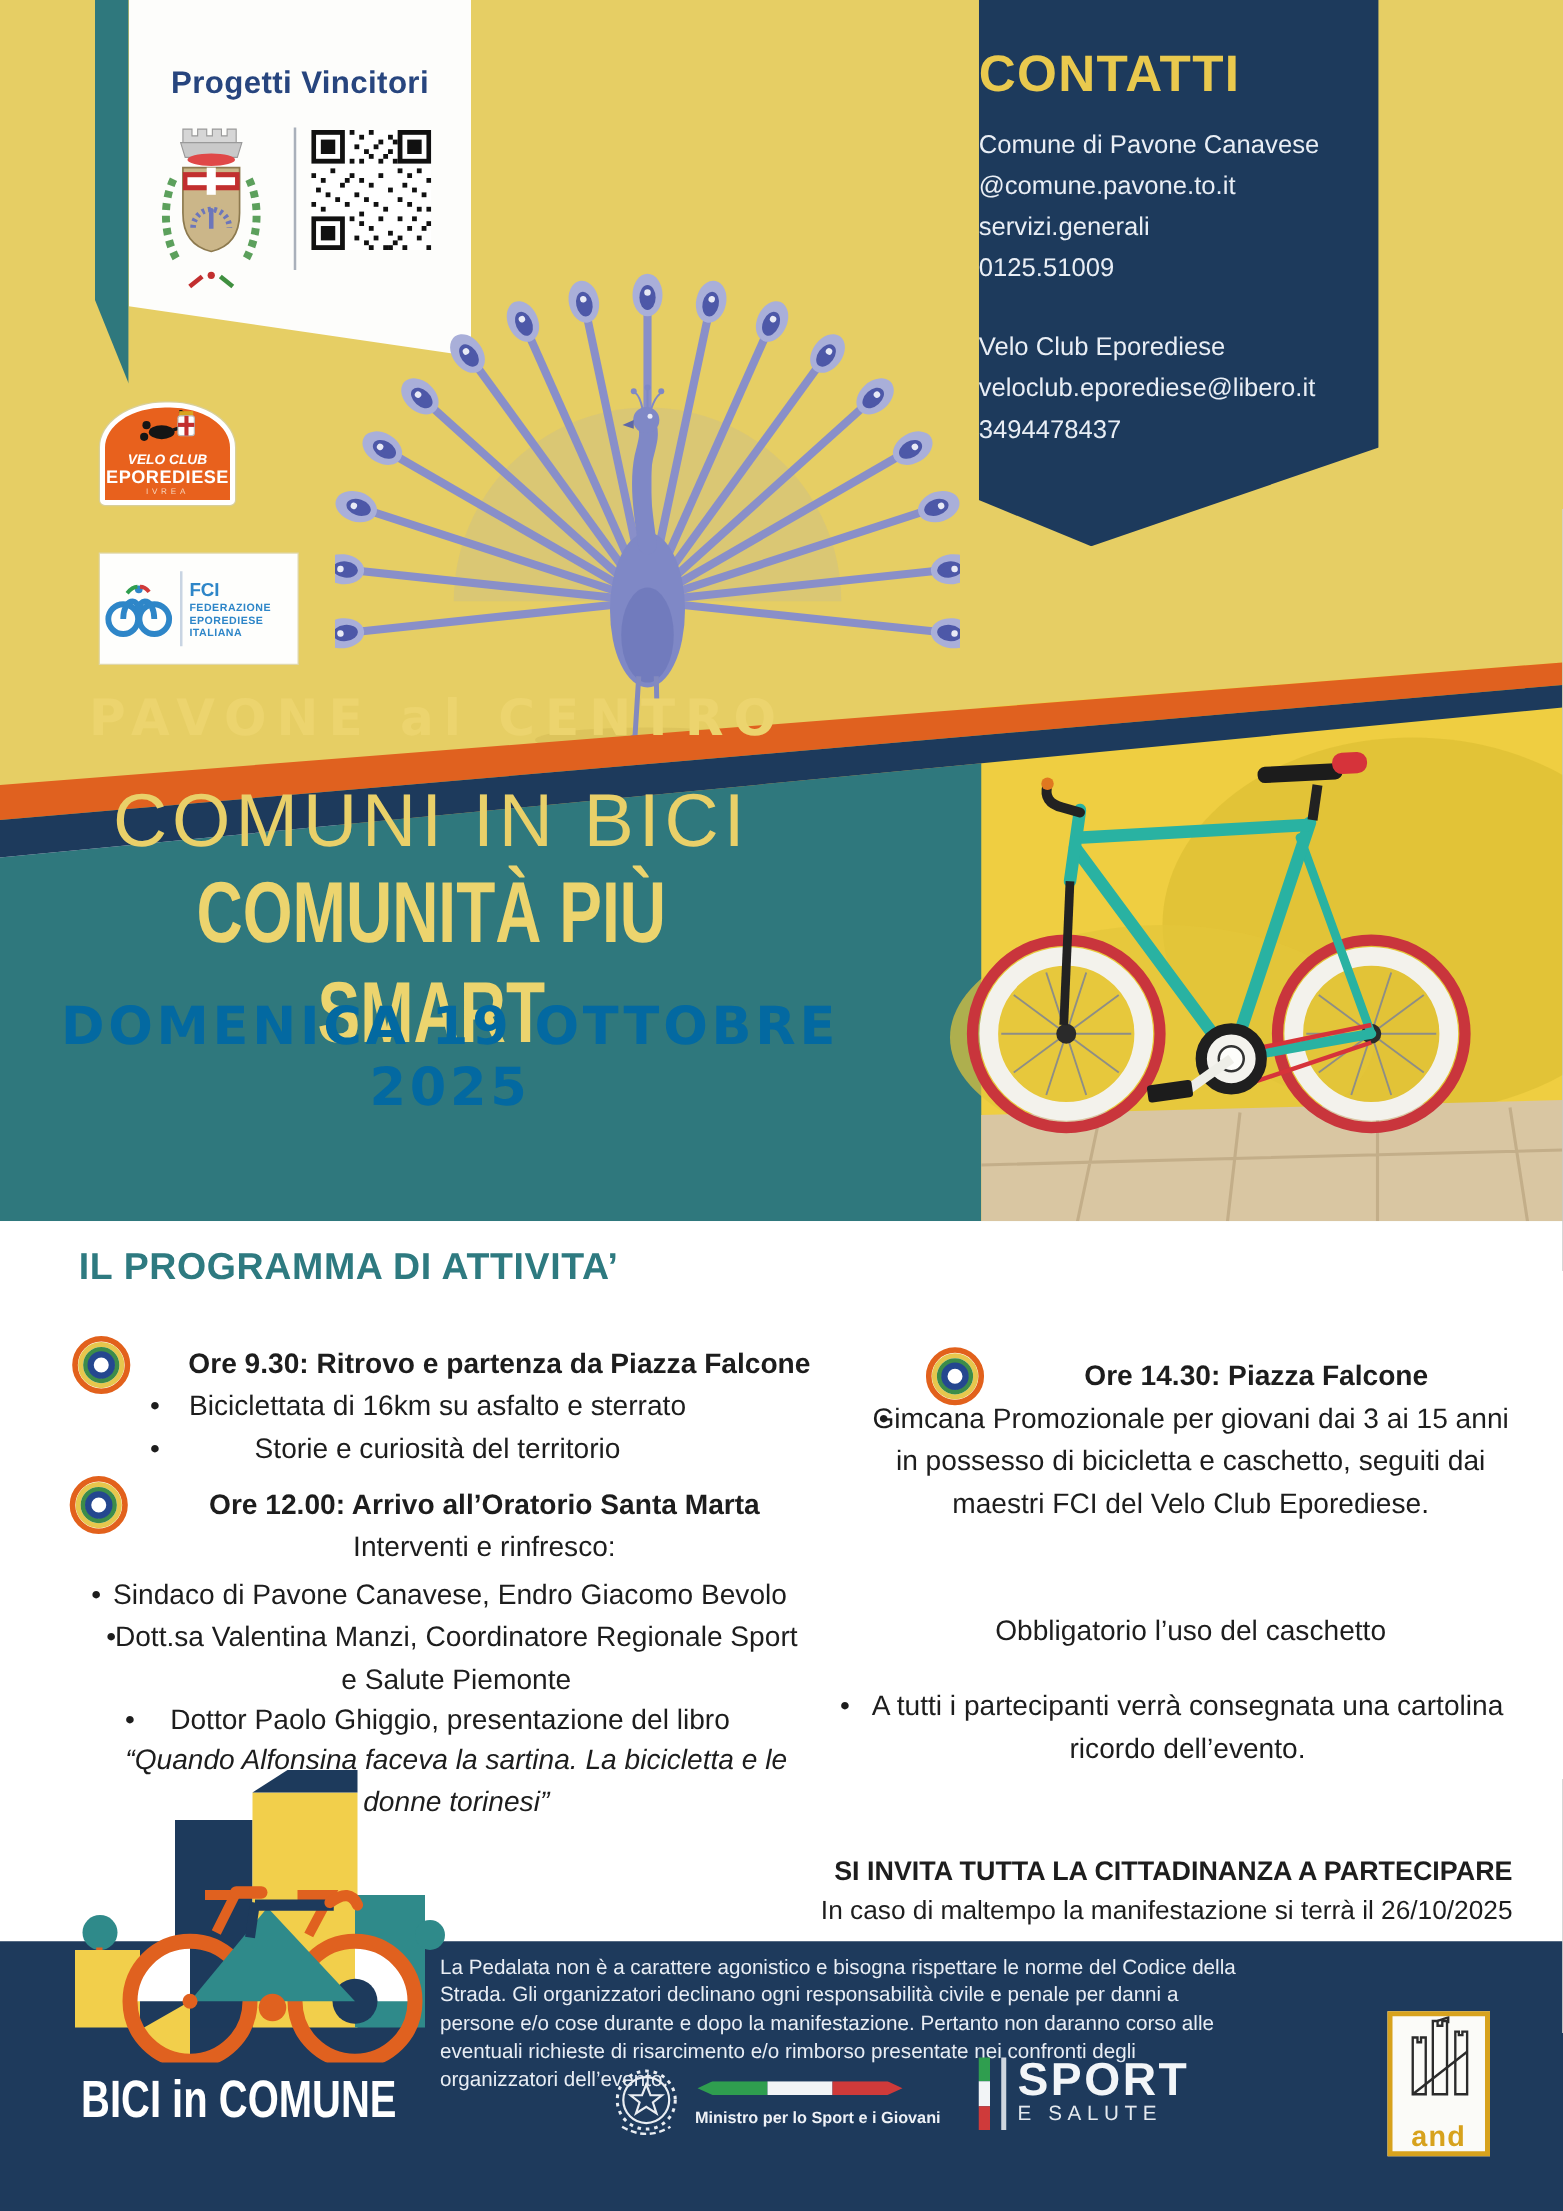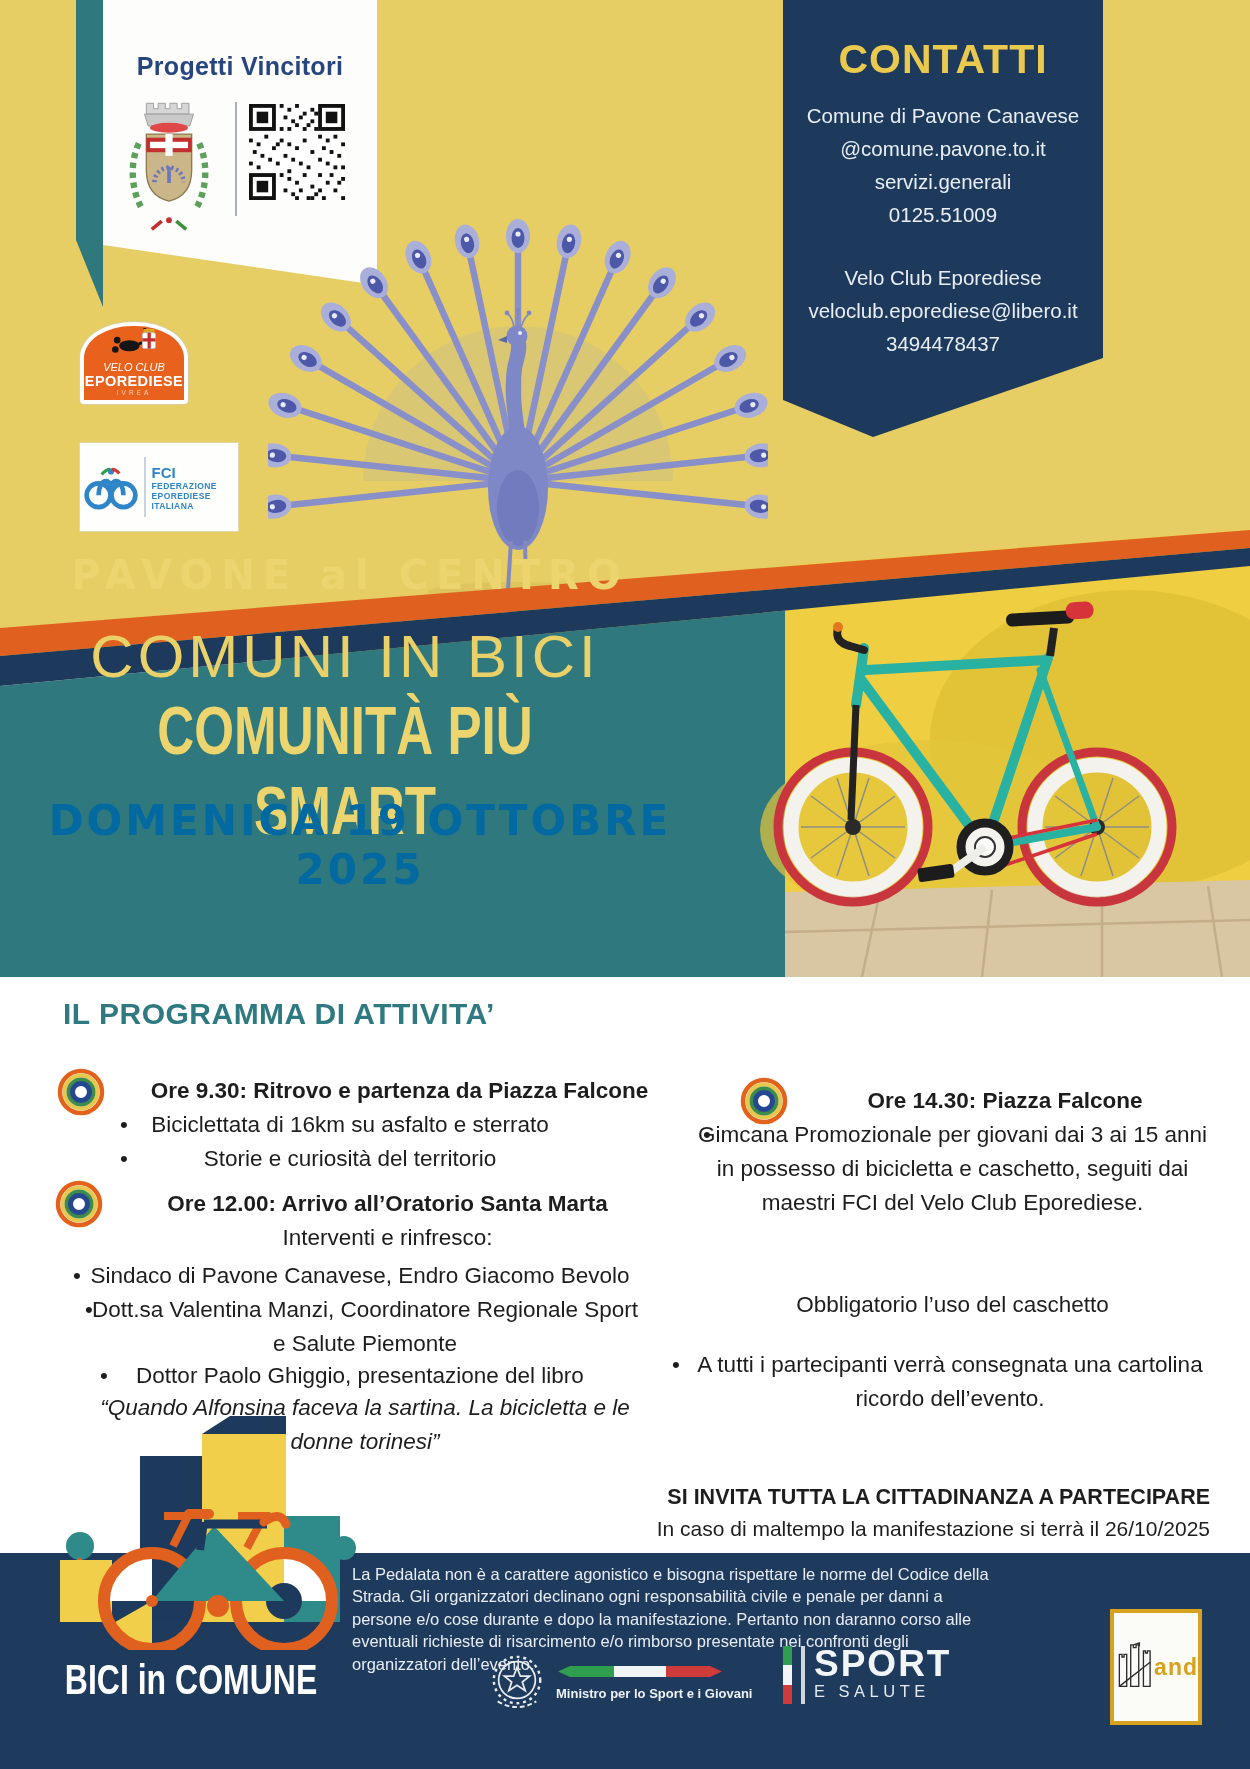--- a/index.html
+++ b/index.html
@@ -10,30 +10,30 @@
   
   .yellow-top{left:0;top:0;width:1250px;height:660px;background:#e6ce64}
   .teal-ribbon{left:76px;top:0;width:27px;height:307px;background:#2f787d;
     clip-path:polygon(0px 0px,27px 0px,27px 307px,0px 240px)}
   .card{left:103px;top:0;width:274px;height:285px;background:#fdfdfb;
     clip-path:polygon(0px 0px,274px 0px,274px 285px,0px 245px)}
   .card-title{position:absolute;left:0;top:52px;width:100%;text-align:center;
     color:#27457e;font-weight:bold;font-size:25px;letter-spacing:.3px}
   .card-divider{position:absolute;left:132px;top:102px;width:2px;height:114px;background:#a9b0ba}
 
-  .contatti{left:783px;top:0;width:320px;height:437px;background:#1d3a5c;color:#e9eef5;text-align:center;
+  .contatti{left:783px;top:0;width:320px;height:437px;background:#1d3a5c;color:#e9eef5;
     clip-path:polygon(0px 0px,320px 0px,320px 358px,90px 437px,0px 400px)}
   .contatti-title{margin-top:36px;color:#e9c94e;font-size:41px;font-weight:bold;letter-spacing:1px}
   .cline{font-size:20.5px;line-height:33px;white-space:nowrap}
   .cgap{height:30px}
 
   .velo-badge{left:80px;top:322px;width:108px;height:82px;background:#e8611d;border:4px solid #fff;
     border-radius:52px 52px 4px 4px / 36px 36px 4px 4px;box-shadow:0 0 0 1px #d8cf9a;
     text-align:center;color:#fff;overflow:hidden}
-  .velo-club{font-style:italic;font-weight:normal;font-size:11px;margin-top:1px}
+  .velo-club{font-style:italic;font-weight:bold;font-size:11px;margin-top:1px}
   .velo-name{font-weight:bold;font-size:14.5px;letter-spacing:.4px}
   .velo-city{font-size:6.5px;letter-spacing:3px;color:#f6d4bd}
 
   .fci-box{left:80px;top:443px;width:158px;height:88px;background:#fefefc;display:flex;align-items:center;box-shadow:0 0 0 1px #e0d8ac}
   .fci-sep{width:1.5px;height:60px;background:#c8d4e2;margin:0 6px 0 2px}
   .fci-sigla{color:#2e86c8;font-weight:bold;font-size:15px}
   .fci-small{color:#2e86c8;font-size:8.5px;font-weight:bold;line-height:10px;letter-spacing:.4px}
 
   
   .hero-svg{left:0;top:500px}
@@ -63,22 +63,22 @@
   .footer{left:0;top:1553px;width:1250px;height:216px;background:#1e3a5c;color:#eef1f6}
   .disc{position:absolute;left:352px;top:10px;width:648px;font-size:16.5px;line-height:22.4px;color:#e8edf4}
   .ministry{position:absolute;left:488px;top:97px;display:flex;align-items:center;gap:10px}
   .min-label{font-size:13px;font-weight:bold;margin-top:5px;white-space:nowrap}
   .sport{position:absolute;left:783px;top:93px;display:flex;align-items:stretch;gap:9px}
   .sport-flag{display:flex;flex-direction:column;width:9px;height:58px}
   .sport-flag div{flex:1}
   .sport-bar{width:4px;height:58px;background:#cfd6de}
   .sport-word1{font-size:37px;font-weight:bold;letter-spacing:2px;line-height:36px;color:#f2f5f8}
   .sport-word2{font-size:16.5px;letter-spacing:4.5px;color:#e4e9ef}
-  .andbox{position:absolute;left:1110px;top:56px;width:92px;height:116px;background:#fbfbf8;
-    border:4px solid #d7a21d;display:flex;flex-direction:row;align-items:center;justify-content:space-between}
+  .andbox{position:absolute;left:1110px;top:56px;width:82px;height:116px;background:#fbfbf8;
+    border:4px solid #d7a21d;display:flex;flex-direction:column;align-items:center;justify-content:space-between}
   .and-word{color:#d7a21d;font-weight:bold;font-size:23px;line-height:24px;letter-spacing:1px}
 
   
   .bici{left:52px;top:1398px;width:305px;height:330px;z-index:5}
   .bici-text{color:#fff;font-size:40px;font-weight:bold;white-space:nowrap;letter-spacing:0;
     transform:scale(.80,1.05);transform-origin:left top;padding-left:16px;margin-top:2px}
 </style>
 </head>
 <body>
 

